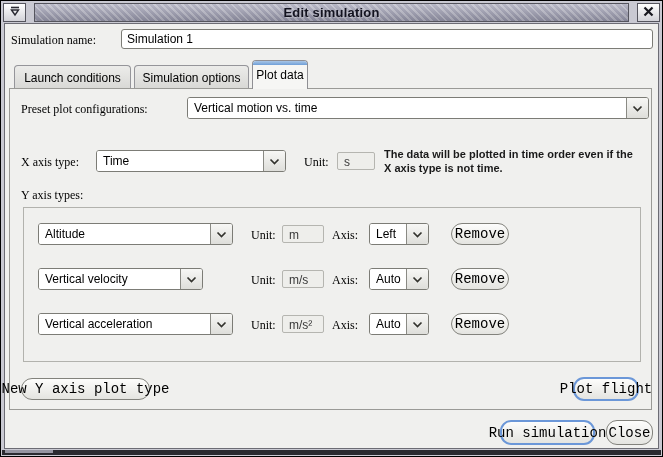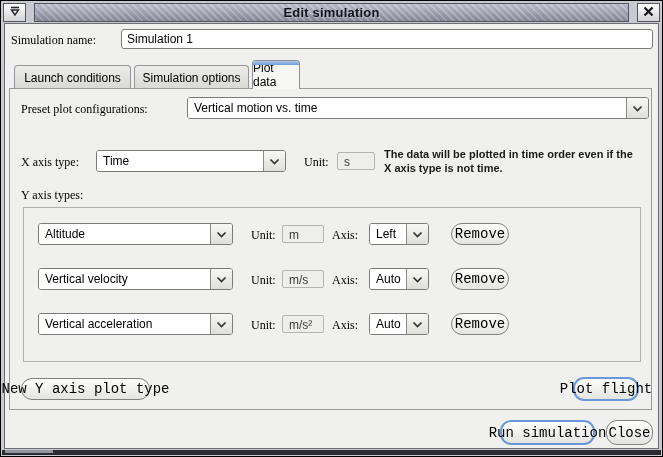--- a/index.html
+++ b/index.html
@@ -161,21 +161,21 @@
 
   <span class="lbl" style="left:10px; top:32px;">Simulation name:</span>
   <div class="textfield">Simulation 1</div>
 
   <div class="tab" style="left:13px; width:117px;">
     <span>Launch conditions</span>
   </div>
   <div class="tab" style="left:133px; width:115px;">
     <span>Simulation options</span>
   </div>
-  <div class="tab selected" style="left:251px; width:48px;">
+  <div class="tab selected" style="left:251px; width:56px;">
     <span>Plot data</span>
   </div>
 
   <div class="tabpanel"></div>
 
   <span class="lbl" style="left:20px; top:101px; z-index:5;">Preset plot configurations:</span>
   <div class="combo" style="left:186px; top:96px; width:462px; z-index:5;">
     <span class="combo-text">Vertical motion vs. time</span>
     <span class="combo-arrow">
       <svg width="11" height="7" viewBox="0 0 11 7">
@@ -214,21 +214,21 @@
   <div class="combo" style="left:368px; top:222px; width:60px; z-index:5;">
     <span class="combo-text">Left</span>
     <span class="combo-arrow">
       <svg width="11" height="7" viewBox="0 0 11 7">
           <polyline points="1.5,1.5 5.5,5.5 9.5,1.5" fill="none" stroke="#33332e" stroke-width="1.7"></polyline>
         </svg>
     </span>
   </div>
   <div class="btn" style="left:450px; top:222px; width:58px; height:22px; z-index:5;">Remove</div>
 
-  <div class="combo" style="left:37px; top:267px; width:195px; z-index:5;">
+  <div class="combo" style="left:37px; top:267px; width:165px; z-index:5;">
     <span class="combo-text">Vertical velocity</span>
     <span class="combo-arrow">
       <svg width="11" height="7" viewBox="0 0 11 7">
           <polyline points="1.5,1.5 5.5,5.5 9.5,1.5" fill="none" stroke="#33332e" stroke-width="1.7"></polyline>
         </svg>
     </span>
   </div>
   <span class="lbl" style="left:250px; top:272px; z-index:5;">Unit:</span>
   <div class="unitfield" style="left:281px; top:269px; width:42px; z-index:5;">m/s</div>
   <span class="lbl" style="left:331px; top:272px; z-index:5;">Axis:</span>

